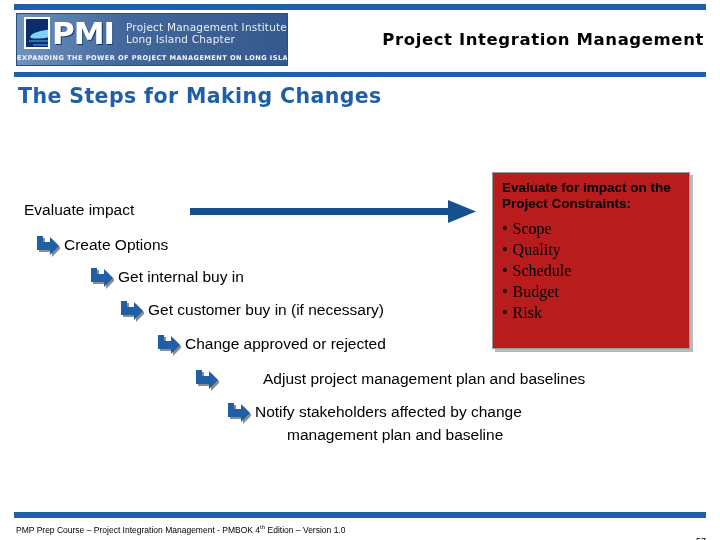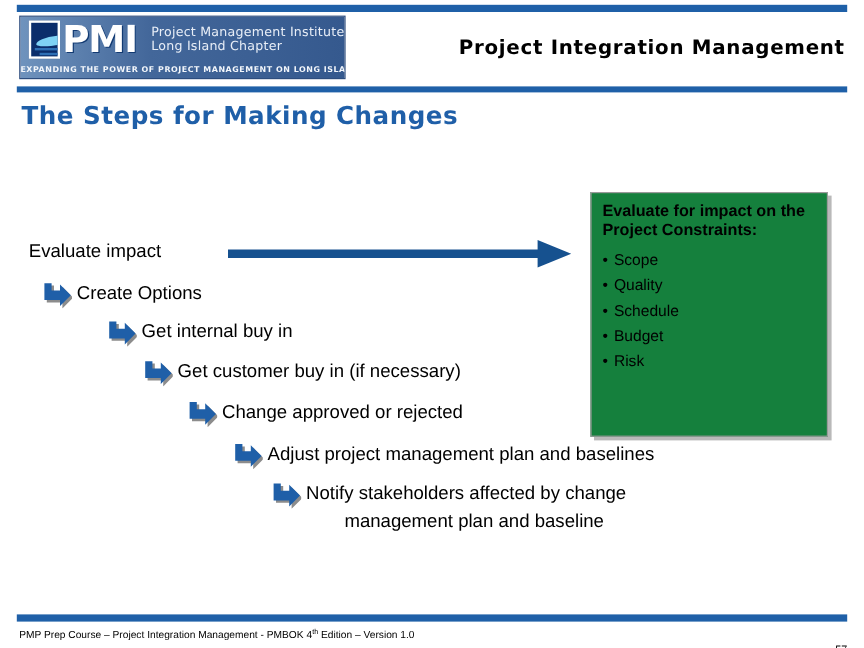--- a/index.html
+++ b/index.html
@@ -189,21 +189,21 @@
     height: 24px;
     flex: 0 0 26px;
     margin-right: 4px;
   }
 
   .step-0 { left: 24px;  top: 200px; }
   .step-1 { left: 34px;  top: 233px; }
   .step-2 { left: 88px;  top: 265px; }
   .step-3 { left: 118px; top: 298px; }
   .step-4 { left: 155px; top: 332px; }
-  .step-5 { left: 193px; top: 367px; }
+  .step-5 { left: 193px; top: 367px; gap: 40px; }
   .step-6 { left: 225px; top: 400px; }
   .step-7 { left: 257px; top: 424px; }
 
   .step-1 .step-text,
   .step-2 .step-text,
   .step-3 .step-text,
   .step-4 .step-text,
   .step-5 .step-text,
   .step-6 .step-text,
   .step-7 .step-text { padding-top: 2px; }
@@ -216,44 +216,44 @@
     padding-left: 30px;
     font-family: "Liberation Sans", sans-serif;
     font-size: 15.5px;
     line-height: 22px;
   }
 
   
   .constraints-box {
     position: absolute;
     left: 492px;
-    top: 160px;
+    top: 172px;
     width: 198px;
-    height: 204px;
-    background: #15803d;
+    height: 177px;
+    background: #b91c1c;
     border: 1px solid #9a9a9a;
     box-shadow: 3px 3px 0 #b9b9b9;
     box-sizing: border-box;
     padding: 7px 9px 0 9px;
   }
   .constraints-title {
     font-family: "Liberation Sans", sans-serif;
     font-weight: bold;
     font-size: 13.5px;
     line-height: 16px;
     color: #000000;
   }
   .constraints-list {
     margin: 6px 0 0 0;
     padding: 0;
     list-style: none;
   }
   .constraints-list li {
-    font-family: Liberation Sans, sans-serif;
-    font-size: 13px;
+    font-family: Liberation Serif, serif;
+    font-size: 16px;
     line-height: 21px;
     color: #000000;
   }
   .constraints-list li::before {
     content: "\2022";
     margin-right: 5px;
   }
 
   
   .footer-text {

